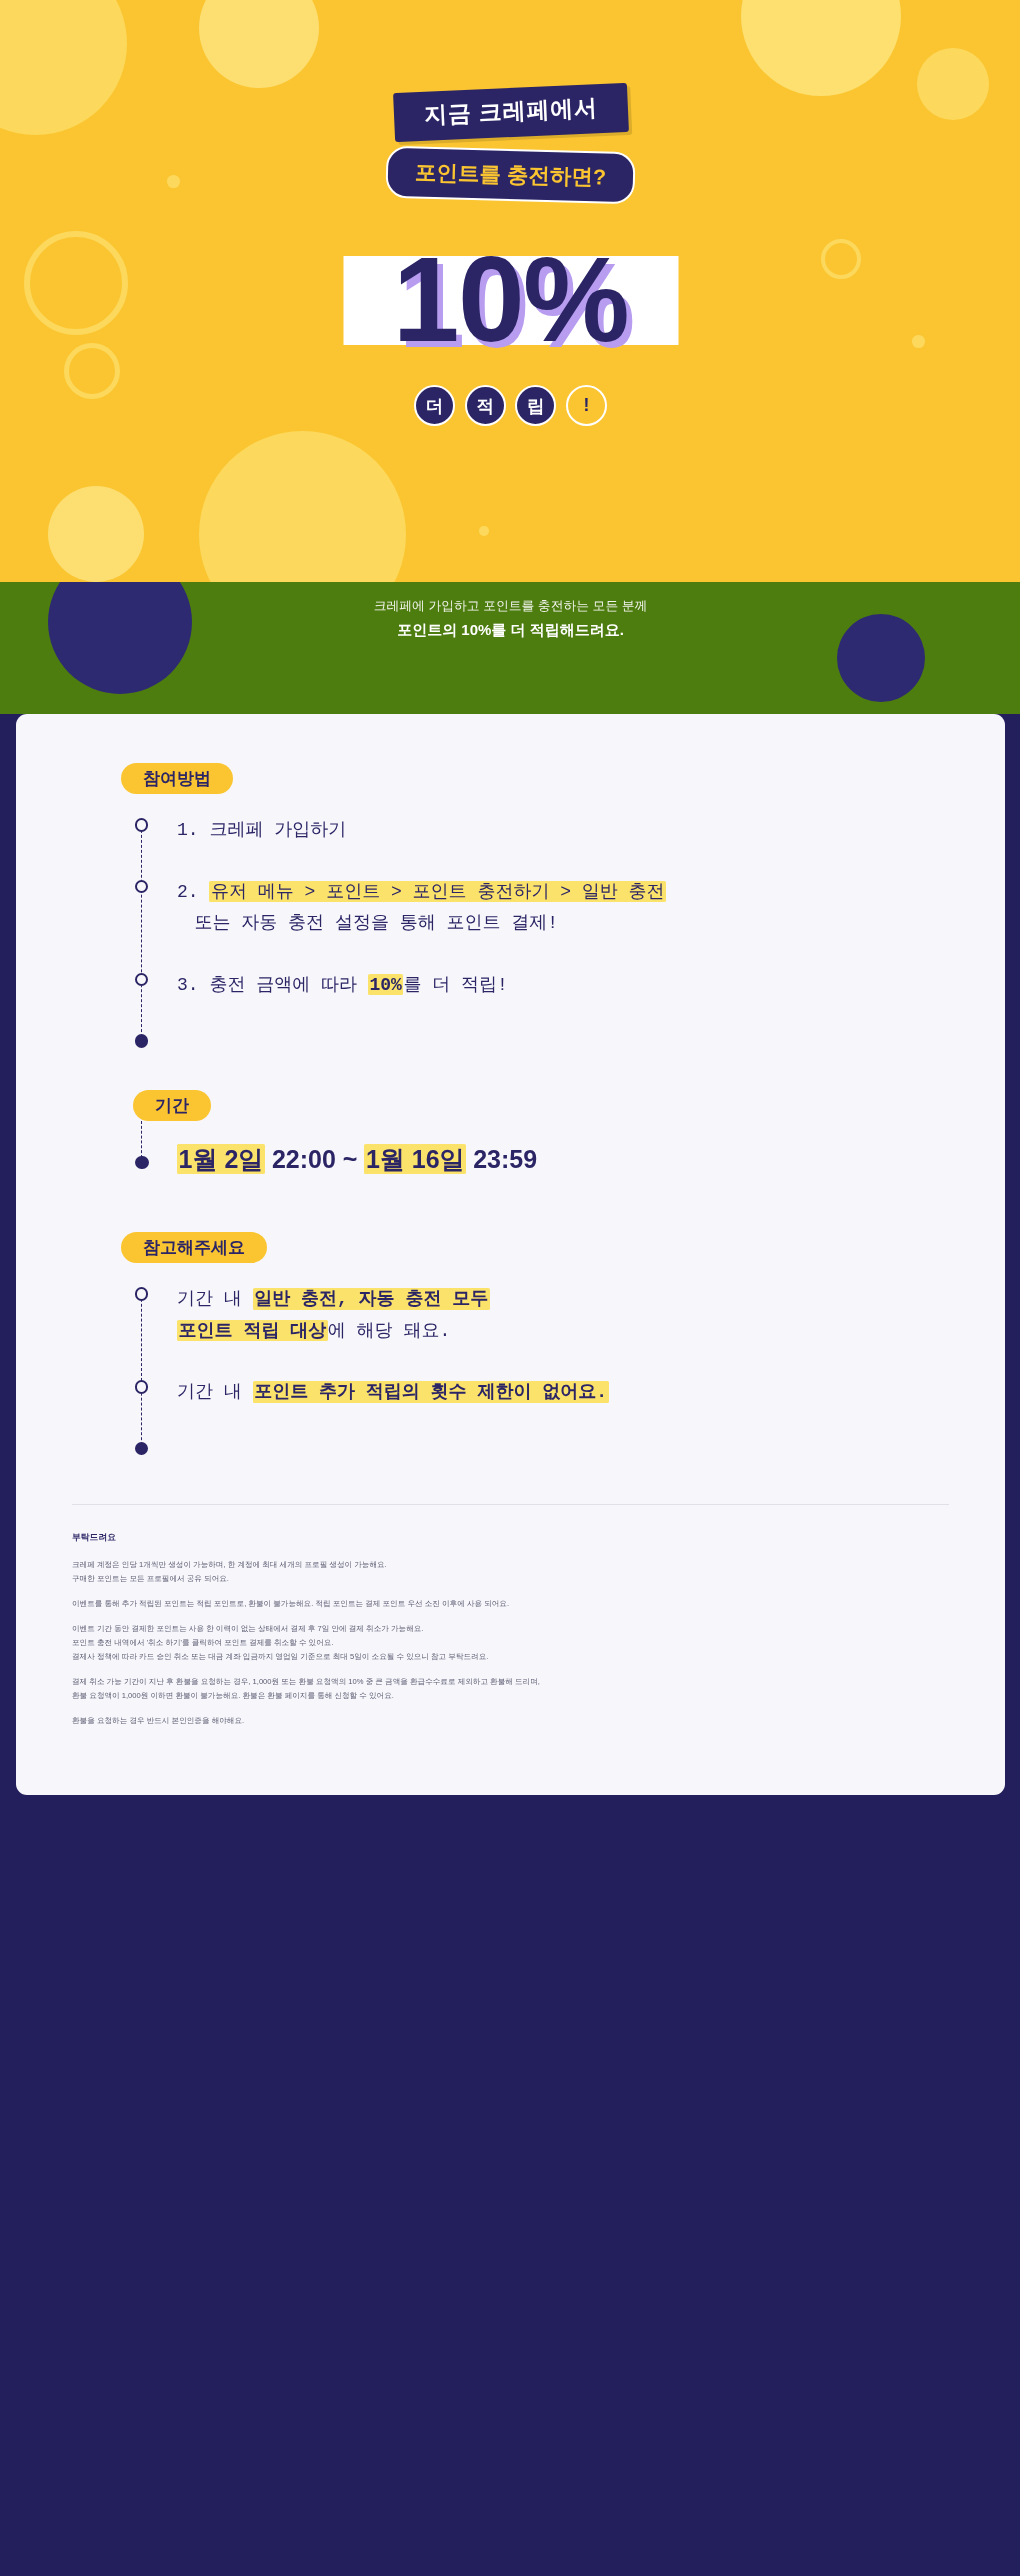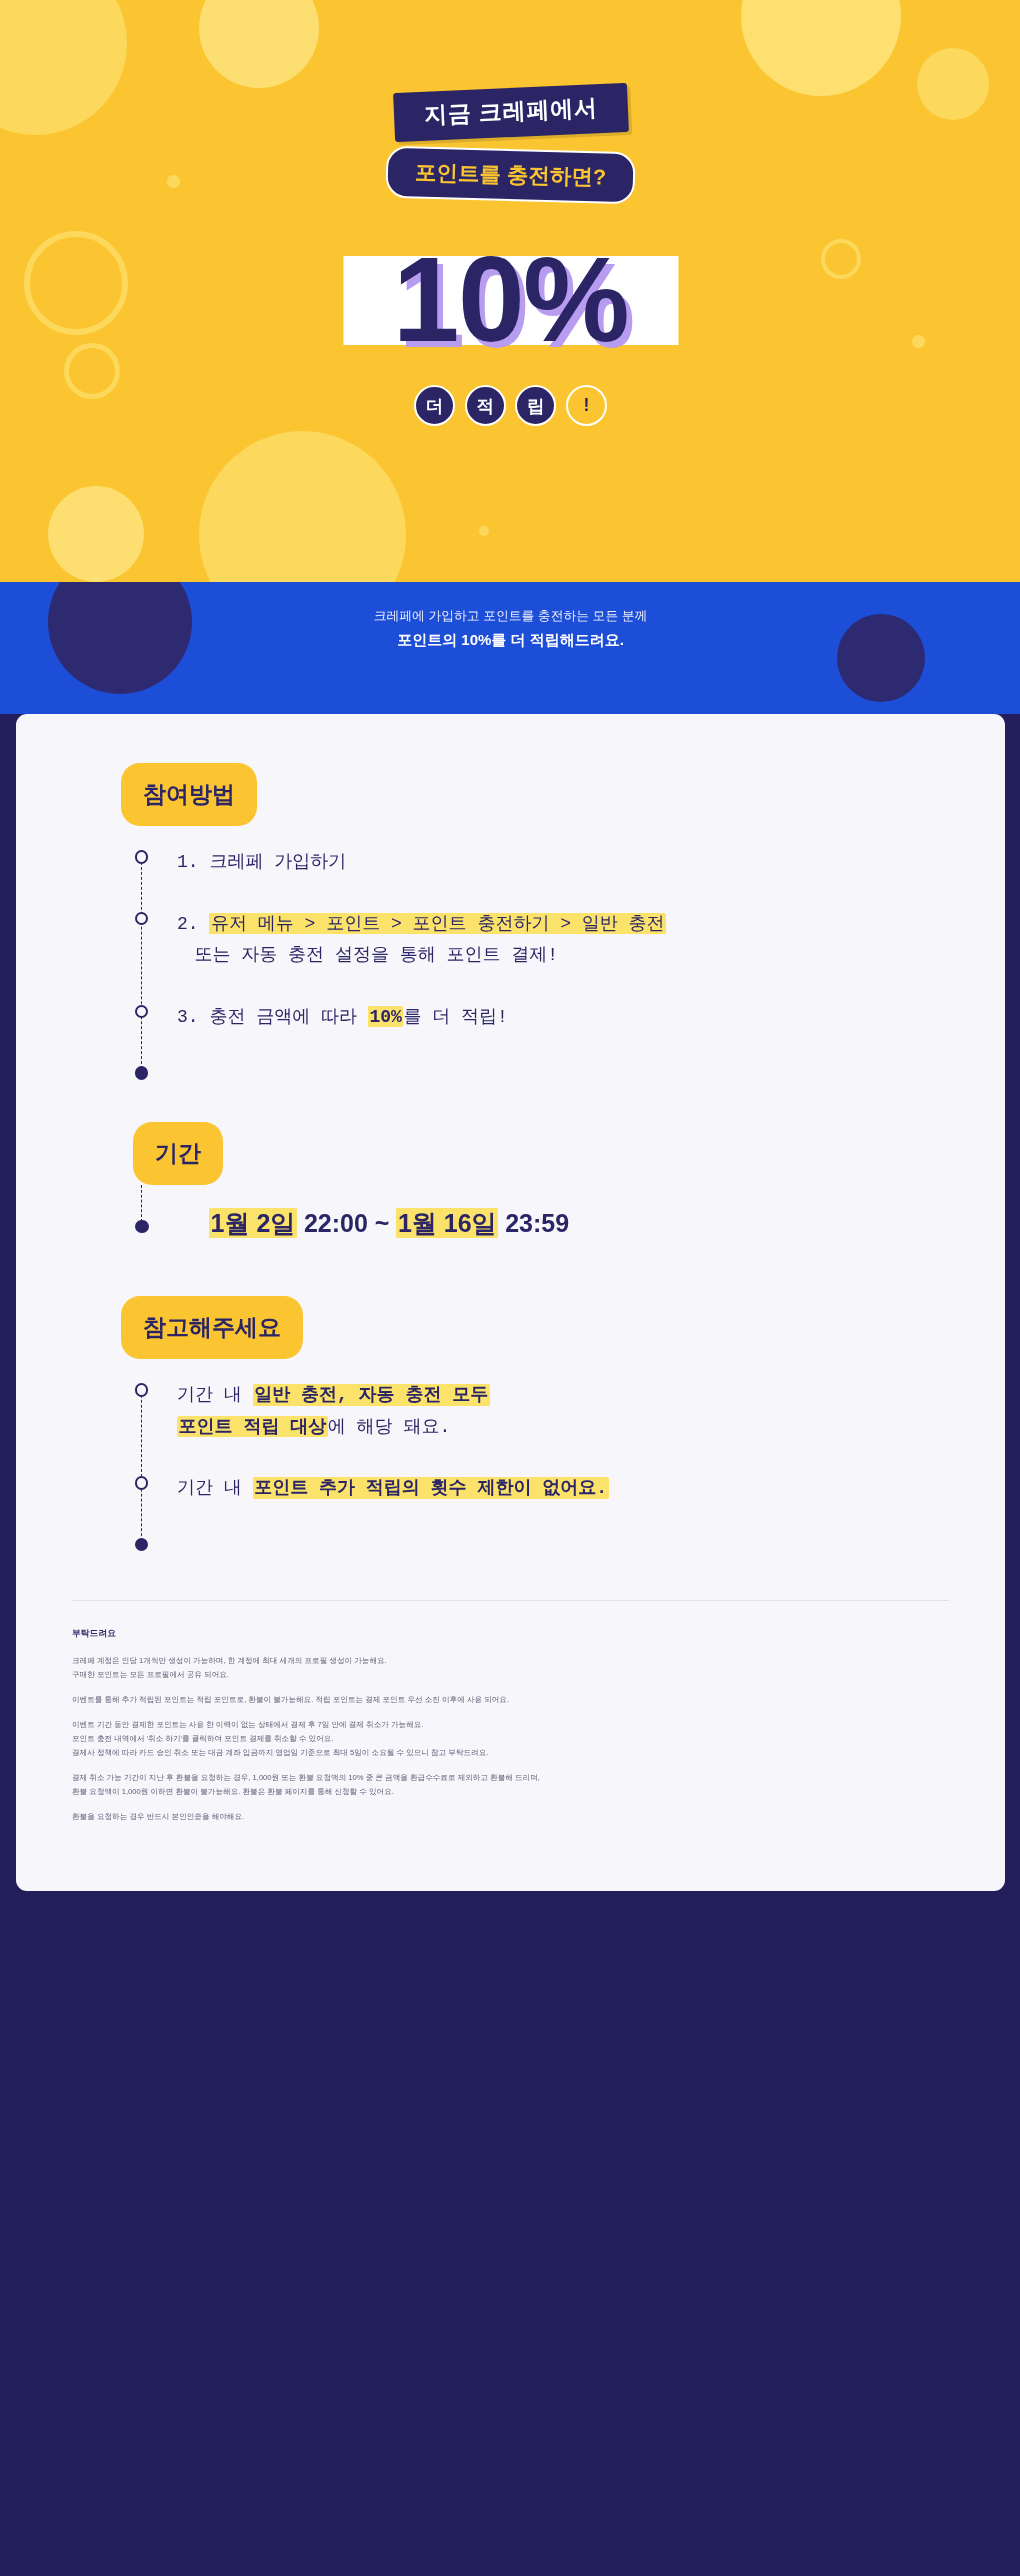--- a/index.html
+++ b/index.html
@@ -124,24 +124,24 @@
     justify-content: center;
     border: 2.4px solid #ffffff;
   }
   .tag.excl { background: #fbc531; color: #2b2566; }
 
   
   .subhead {
     position: relative;
     width: 1021px;
     height: 132px;
-    background: #1d4ed8;
+    background: #4d7c0f;
     color: #ffffff;
     text-align: center;
-    padding-top: 26px;
+    padding-top: 16px;
     overflow: hidden;
   }
   .sub-circ { position: absolute; border-radius: 50%; background: #2e2a72; }
   .sc1 { width: 144px; height: 144px; left: 48px; top: -32px; }
   .sc2 { width: 88px; height: 88px; right: 96px; top: 32px; }
   .sub-l1 { font-size: 12.8px; opacity: .92; }
   .sub-l2 { font-size: 15px; font-weight: bold; margin-top: 6.4px; }
 
   
   .card {
@@ -152,23 +152,23 @@
     border-radius: 11px;
     padding: 49px 0 56px;
     z-index: 3;
   }
   .inner { width: 877px; margin: 0 auto; position: relative; }
 
   .sec-label {
     display: inline-block;
     background: #fbc531;
     color: #2b2566;
-    font-size: 23px;
-    font-weight: bold;
-    padding: 16px 22px;
+    font-size: 17px;
+    font-weight: bold;
+    padding: 4px 22px;
     border-radius: 19px;
     margin-left: 49px;
   }
 
   .timeline { position: relative; margin-top: 21px; padding-left: 49px; }
   .tl-line {
     position: absolute;
     left: 69px; top: 4.8px; bottom: 0;
     border-left: 1.6px dashed #2b2566;
   }
@@ -190,21 +190,21 @@
 
   .period-row { position: relative; padding-left: 105px; margin-top: 22px; }
   .period-dot {
     position: absolute; left: 63px; top: 12.8px;
     width: 13.6px; height: 13.6px; border-radius: 50%; background: #2b2566;
   }
   .period-line {
     position: absolute; left: 69px; top: -22px; height: 37px;
     border-left: 1.6px dashed #2b2566;
   }
-  .period-text { font-size: 25px; font-weight: bold; color: #2b2566; margin-left: 32px; }
+  .period-text { font-size: 25px; font-weight: bold; color: #2b2566; }
   .period-text .hl { background: #fbe36b; }
 
   .section-gap { height: 43px; }
 
   
   .divider { border-top: 0.8px solid #e0e0e8; margin: 49px 49px 0; }
   .notice { padding: 27px 49px 0; }
   .notice h4 { font-size: 8.8px; color: #2b2566; margin: 0 0 14.4px; font-weight: bold; }
   .notice p {
     font-size: 7.6px;

